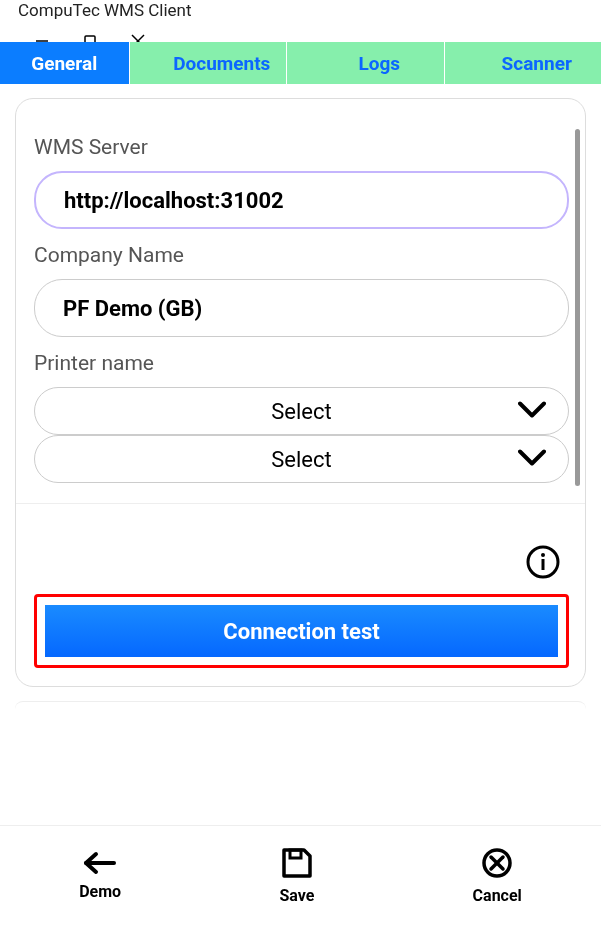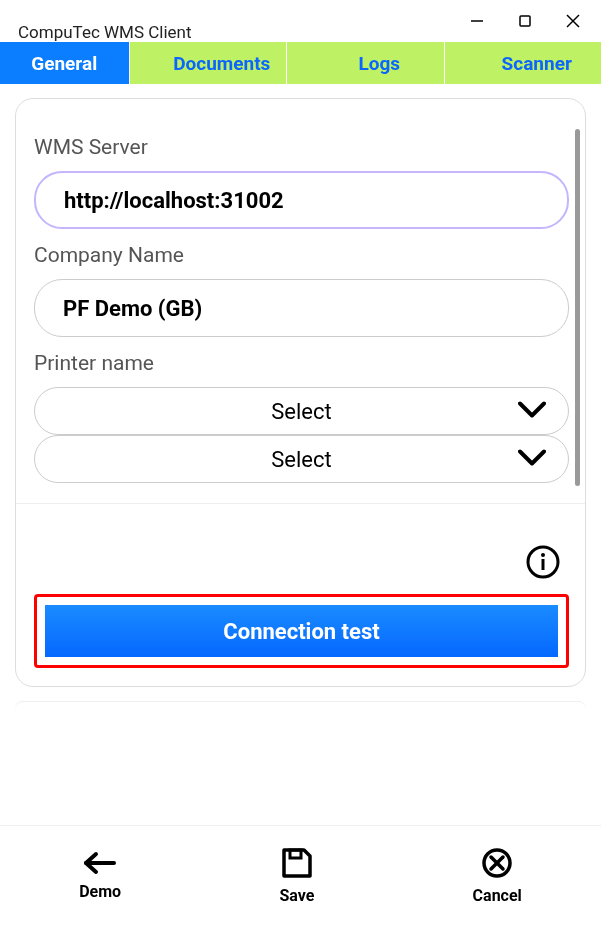--- a/index.html
+++ b/index.html
@@ -12,44 +12,45 @@
       width: 601px;
       height: 925px;
       background: #fff;
       display: flex;
       flex-direction: column;
       overflow: hidden;
     }
     .titlebar {
       height: 42px;
       display: flex;
-      align-items: flex-end;
+      align-items: flex-start;
       padding: 0 4px 0 18px;
       background: #fff;
+      flex-direction: column;
     }
     .titlebar-title {
       font-size: 17px;
       color: #222;
       flex: 1;
     }
     .window-controls {
       display: flex;
       align-items: center;
     }
     .win-btn {
       width: 48px;
       height: 42px;
       display: flex;
       align-items: center;
       justify-content: center;
       cursor: pointer;
     }
     .tabs {
       display: flex;
-      background: #bef264;
+      background: #86efac;
       height: 42px;
       gap: 28px;
     }
     .tab {
       flex: 1;
       display: flex;
       align-items: center;
       justify-content: center;
       color: #0b66ff;
       font-weight: 700;

